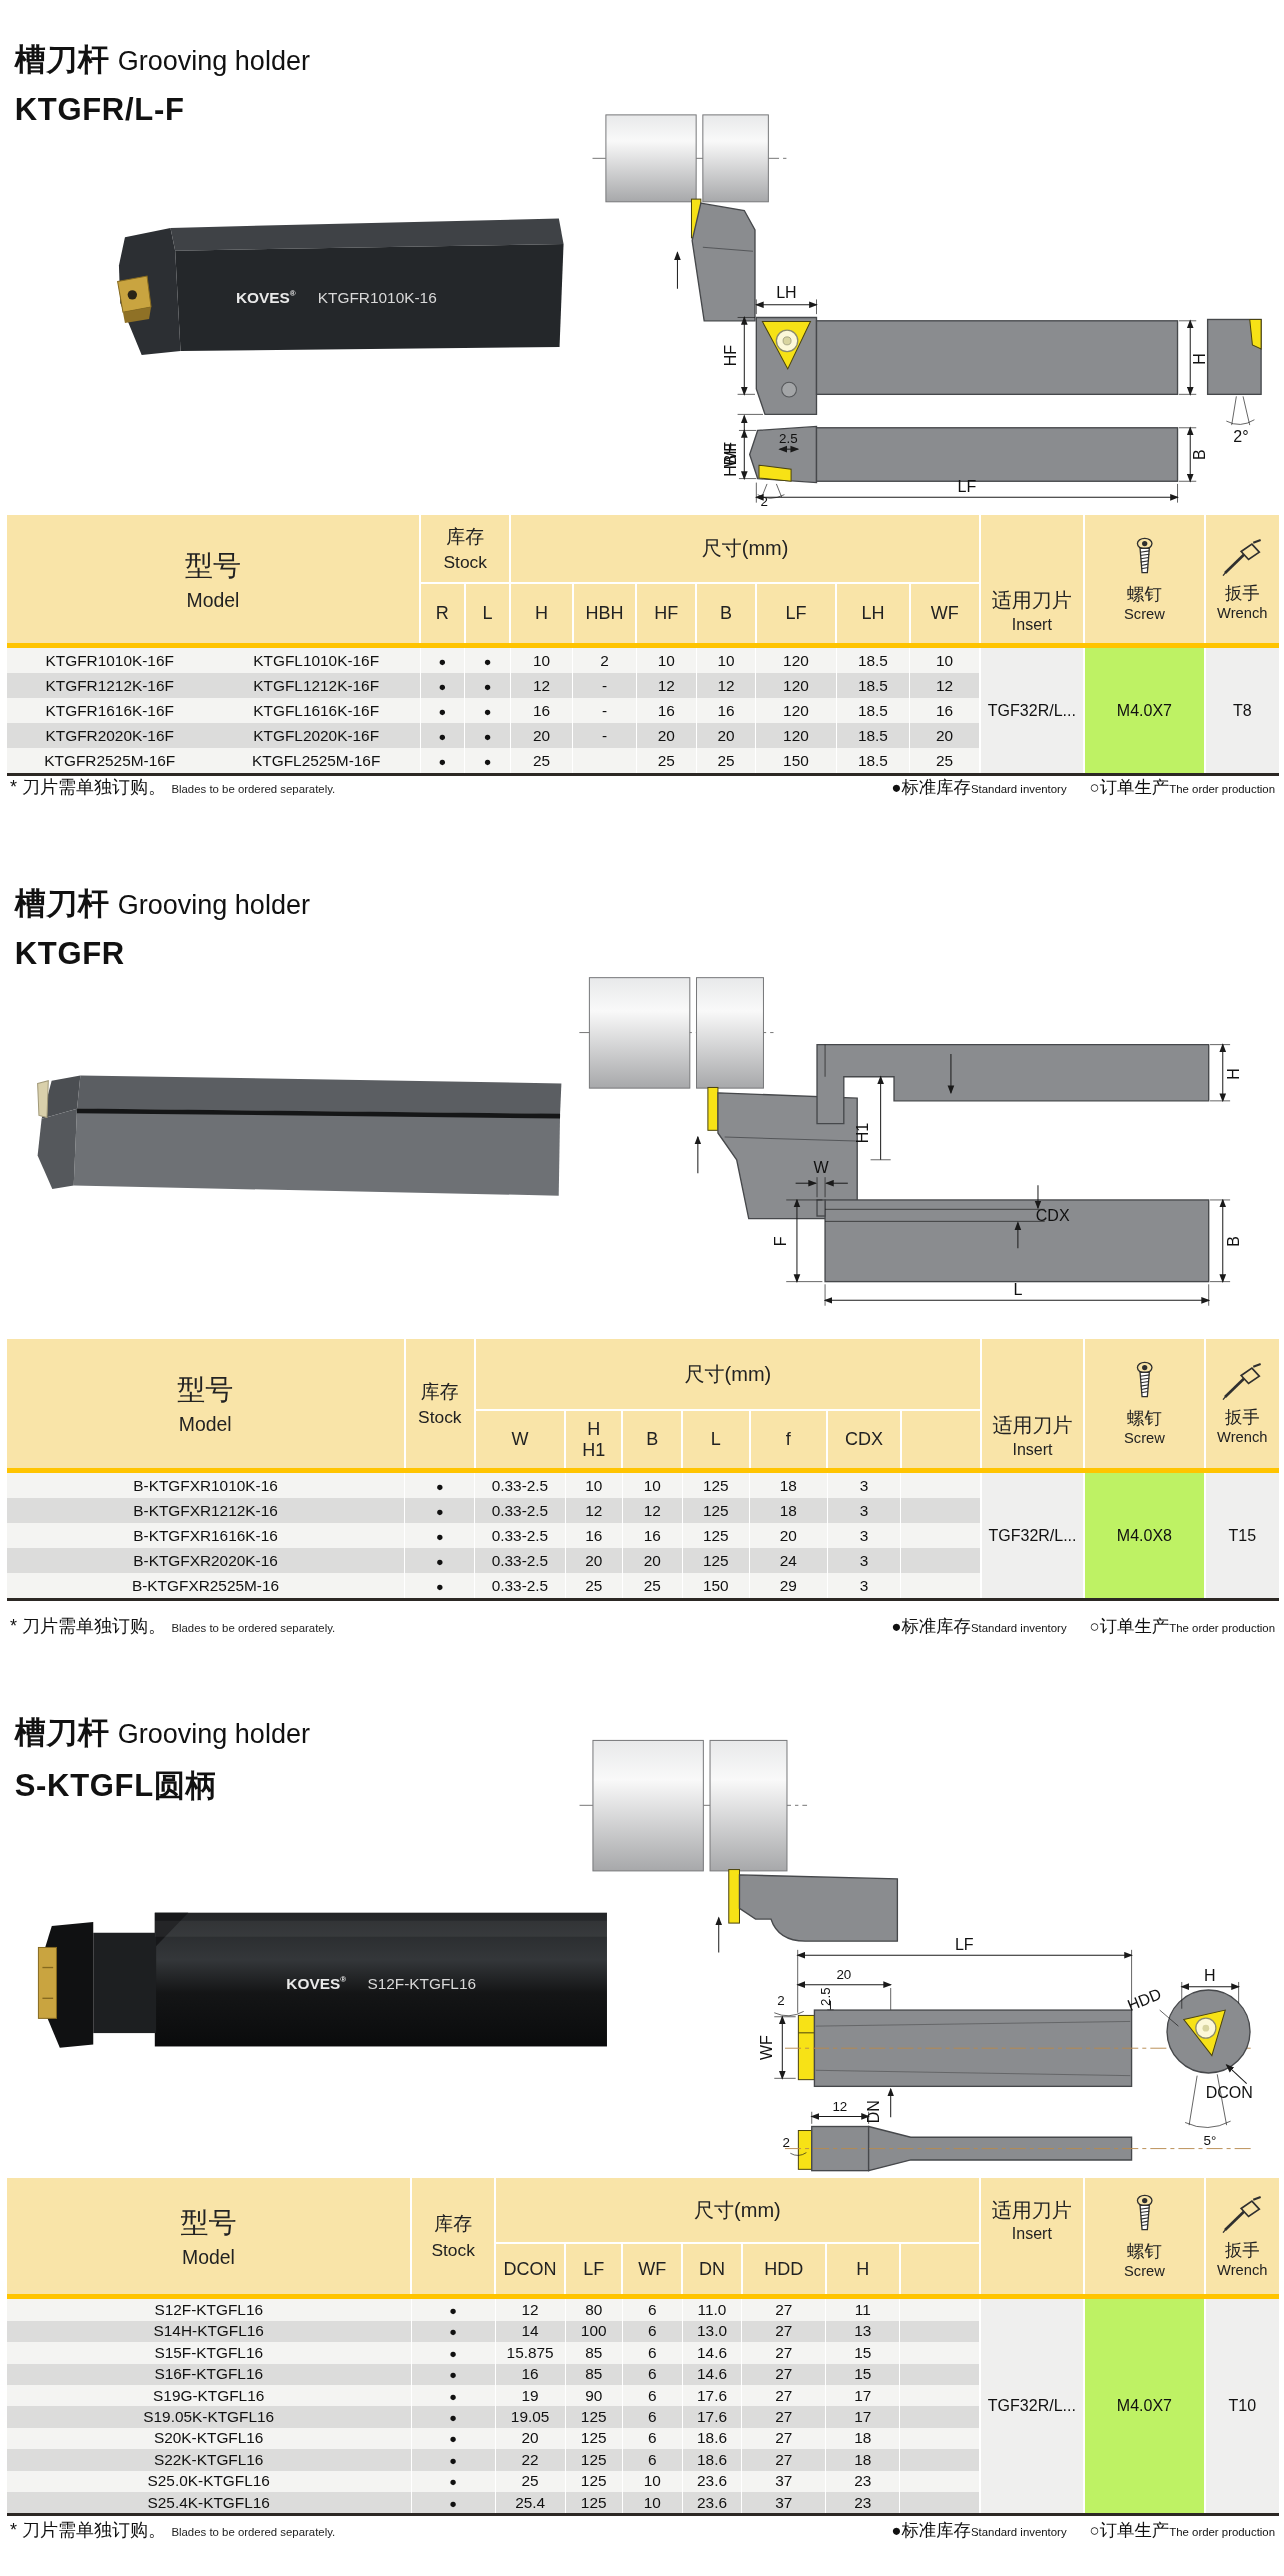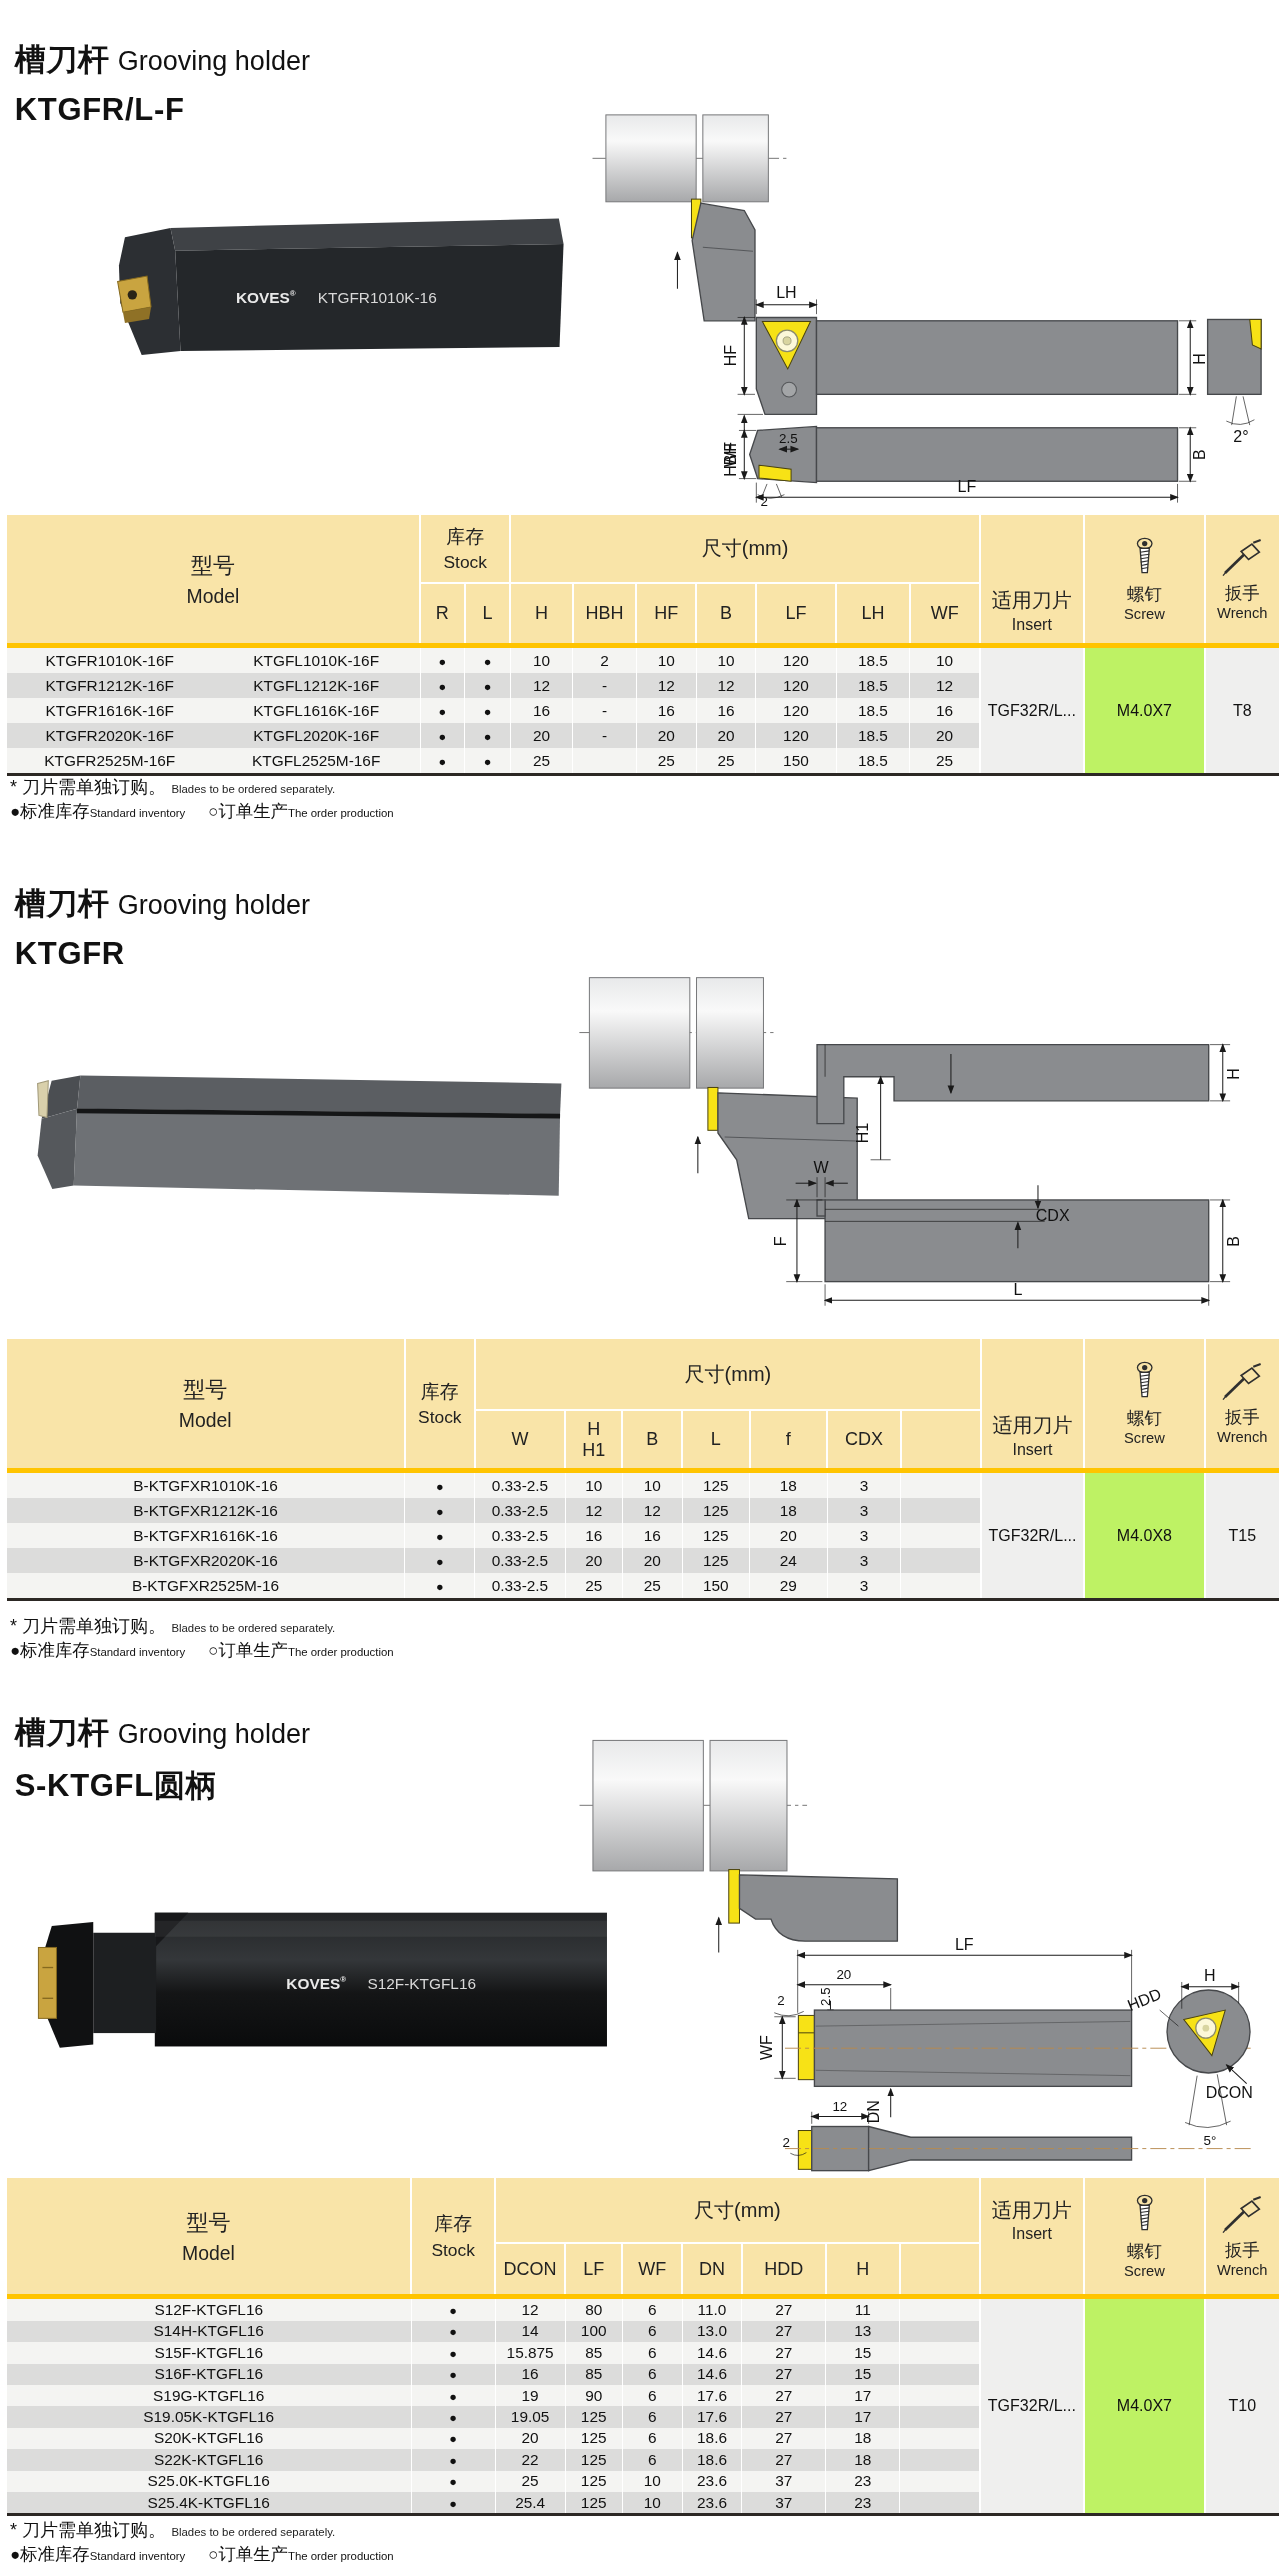--- a/index.html
+++ b/index.html
@@ -13,21 +13,21 @@
   
   .table-wrap{position:absolute;left:6.7px;width:1272px;border-bottom:3.3px solid #2c2824;}
   table{width:100%;border-collapse:collapse;table-layout:fixed;}
   thead th{background:#f9e4a8;border-left:2px solid #fff;vertical-align:middle;
            font-weight:500;padding:0;color:#222;}
   thead tr.ra th:first-child{border-left:none;}
   tr.rb th{border-top:2px solid #fff;font-size:18px;white-space:pre-line;line-height:1.12;}
   .t1 tr.ra th{height:67px;} .t1 tr.rb th{height:59px;}
   .t2 tr.ra th{height:70px;} .t2 tr.rb th{height:57px;}
   .t3 tr.ra th{height:64px;}  .t3 tr.rb th{height:50px;}
-  .th-model .cn{font-size:22px;} .th-model .en{font-size:19.4px;margin-top:4px;}
+  .th-model .cn{font-size:28px;} .th-model .en{font-size:19.4px;margin-top:4px;}
   .th-stock .cn{font-size:19px;} .th-stock .en{font-size:17.4px;margin-top:2.7px;}
   .th-size{font-size:20px;}
   .th-insert .cn{font-size:20px;} .th-insert .en{font-size:16px;margin-top:1.3px;}
   .th-screw .cn,.th-wrench .cn{font-size:17.4px;}
   .th-screw .en,.th-wrench .en{font-size:14.7px;}
   .th-insert,.th-screw,.th-wrench{vertical-align:middle;}
   .t1 .th-insert,.t2 .th-insert{vertical-align:bottom;padding-bottom:9.4px;}
   .t3 .th-insert{vertical-align:top;padding-top:19px;}
   .icon-box{display:flex;justify-content:center;margin-bottom:4px;}
   td{padding:0;}
@@ -38,21 +38,21 @@
   tr.stripe-dark td.cell{background:#dcdcdb;}
   .t1 tbody tr.datarow td{height:25px;}
   .t2 tbody tr.datarow td{height:25px;}
   .t3 tbody tr.datarow td{height:21.4px;}
   .dot{font-size:12.7px;line-height:1;}
   td.merge{font-size:16px;text-align:center;vertical-align:middle;border-left:2px solid #fff;margin-top:39px;}
   td.merge-insert{background:#efefee;}
   td.merge-screw{background:#bef264;}
   td.merge-wrench{background:#efefee;}
   
-  .fnrow{position:absolute;left:10px;right:10px;display:flex;justify-content:space-between;align-items:baseline;flex-direction:column;}
+  .fnrow{position:absolute;left:10px;right:10px;display:flex;justify-content:space-between;align-items:baseline;}
   .fn-cn{font-size:18px;} .fn-en{font-size:11.4px;margin-left:5.4px;color:#222;}
   .legend{white-space:nowrap;}
   .lg-sym{font-size:16.7px;} .lg-cn{font-size:17.4px;} .lg-en{font-size:11.4px;}
   .lg-gap{margin-left:23px;}
   
   svg{position:absolute;}
   .tool{fill:#8a8c8f;stroke:#46484b;stroke-width:2;}
   .wp{stroke:#77787a;stroke-width:1.5;}
   .ins{fill:#f7e216;stroke:#4a430e;stroke-width:1.5;}
   .dim{stroke:#1a1a1a;stroke-width:1.5;fill:none;}

